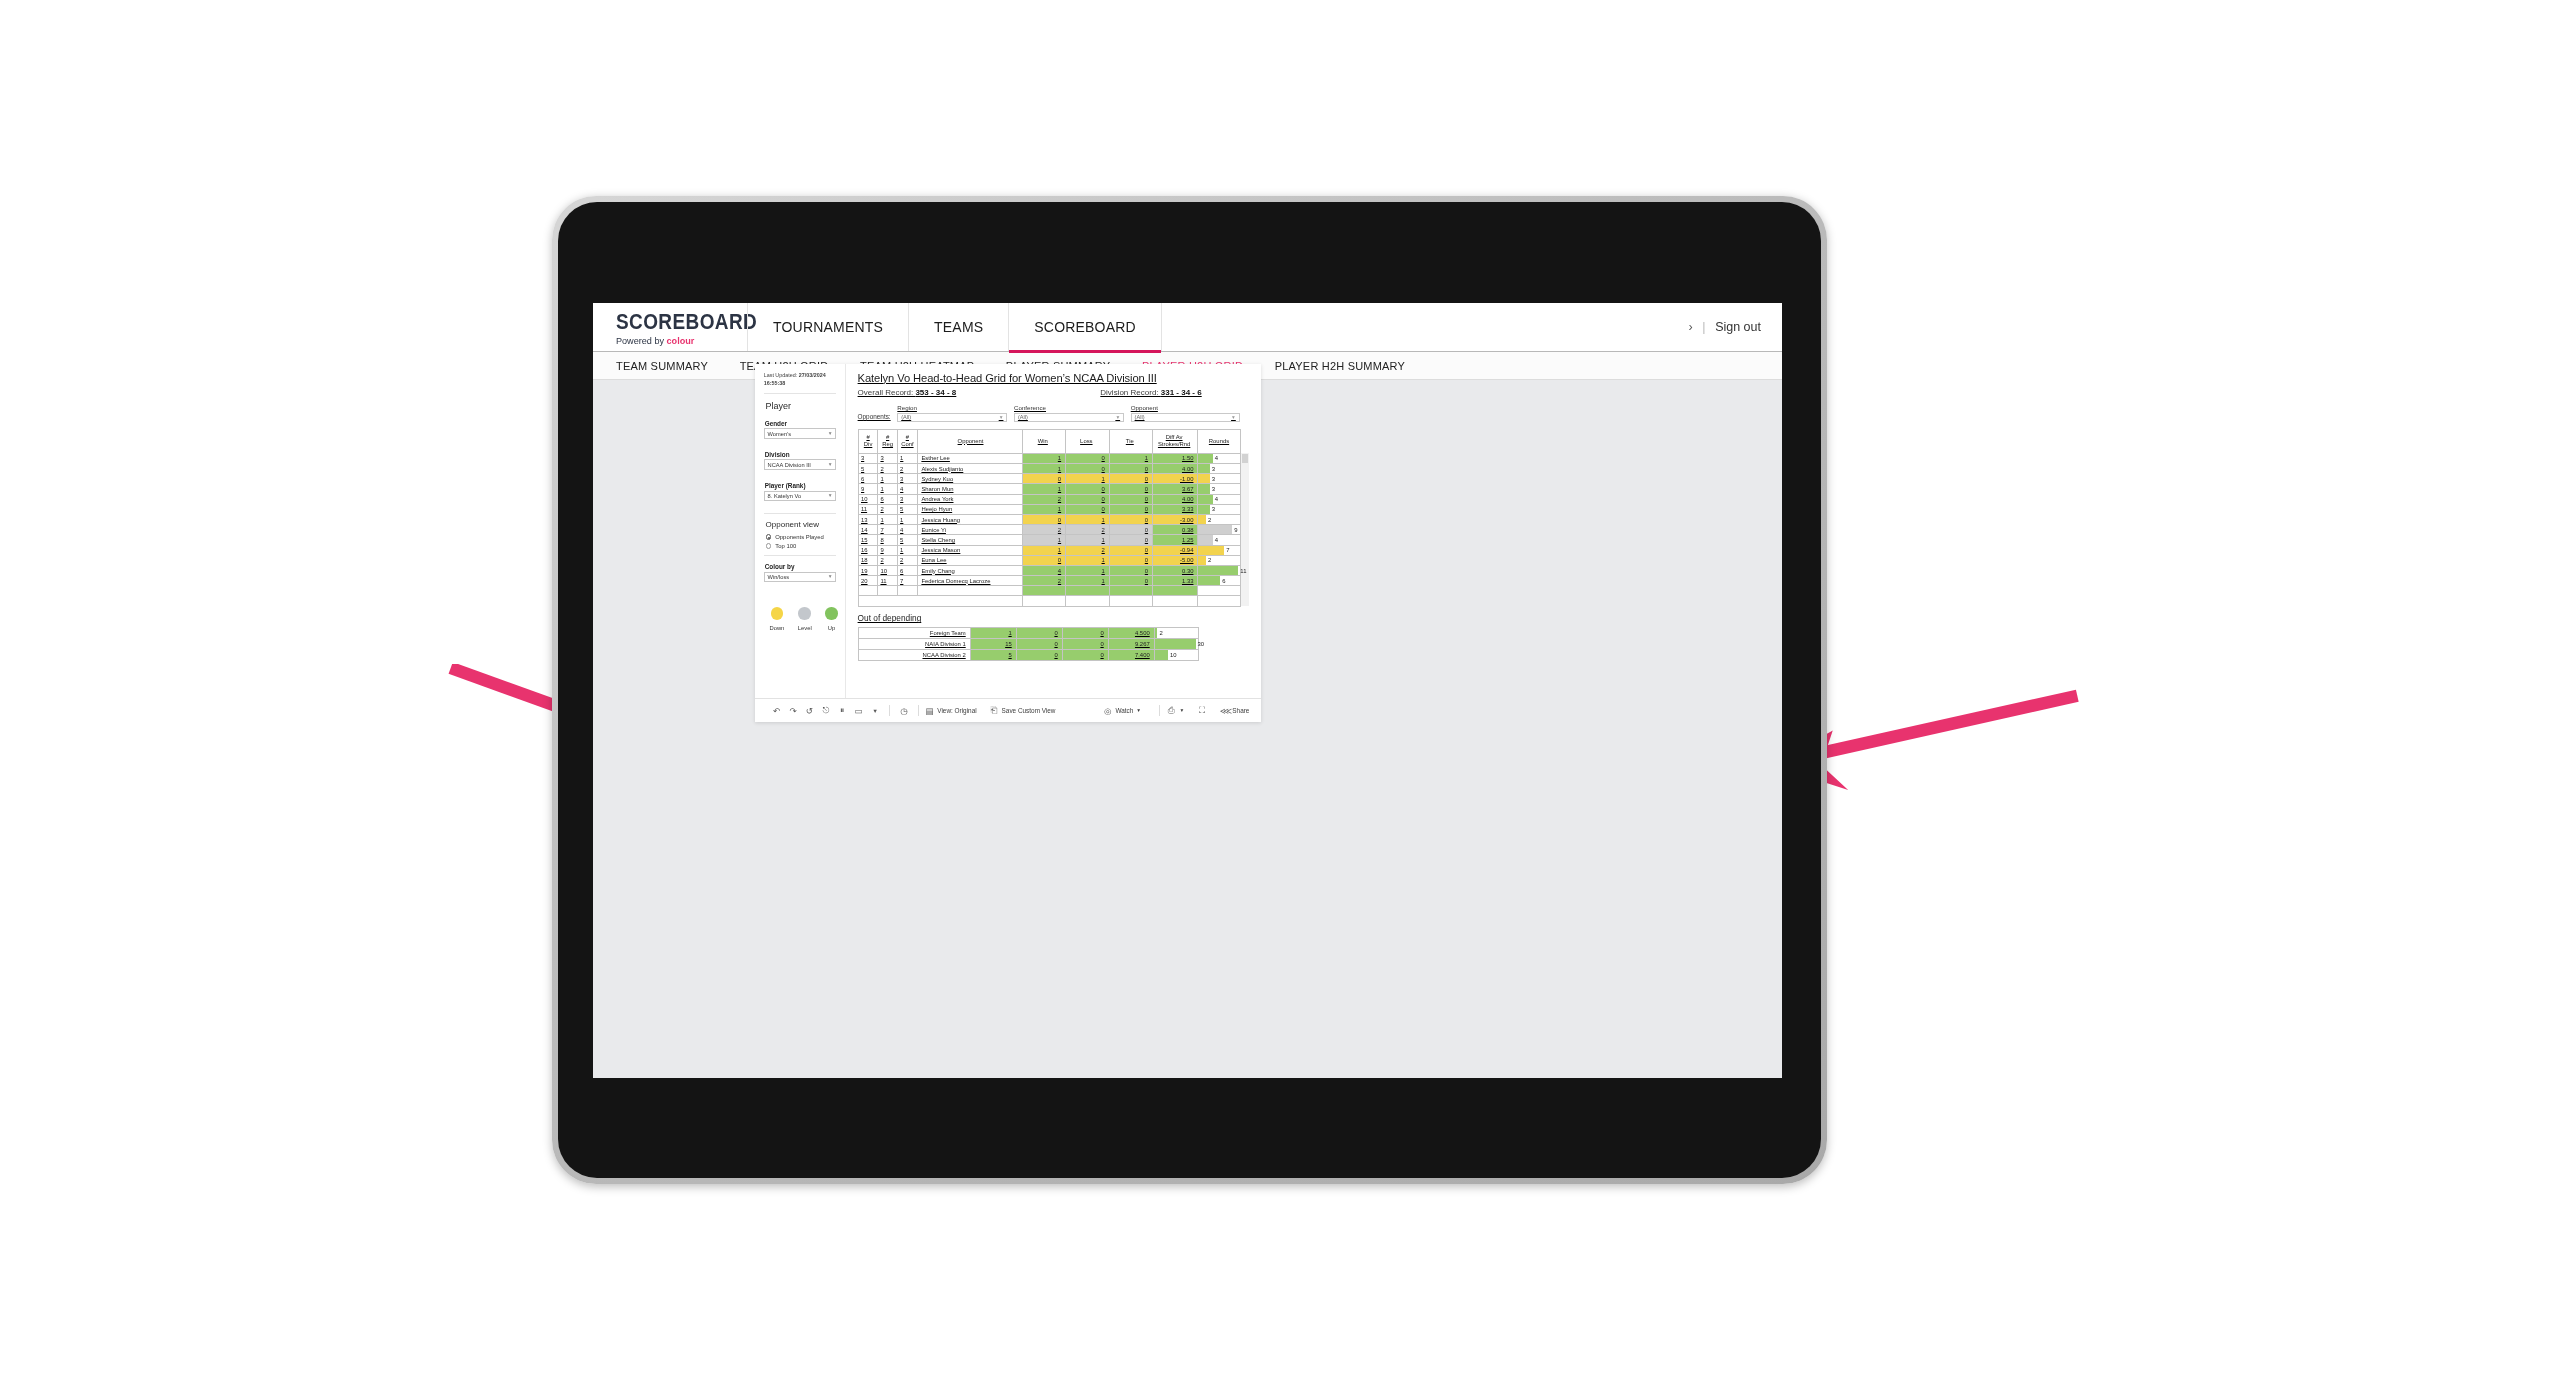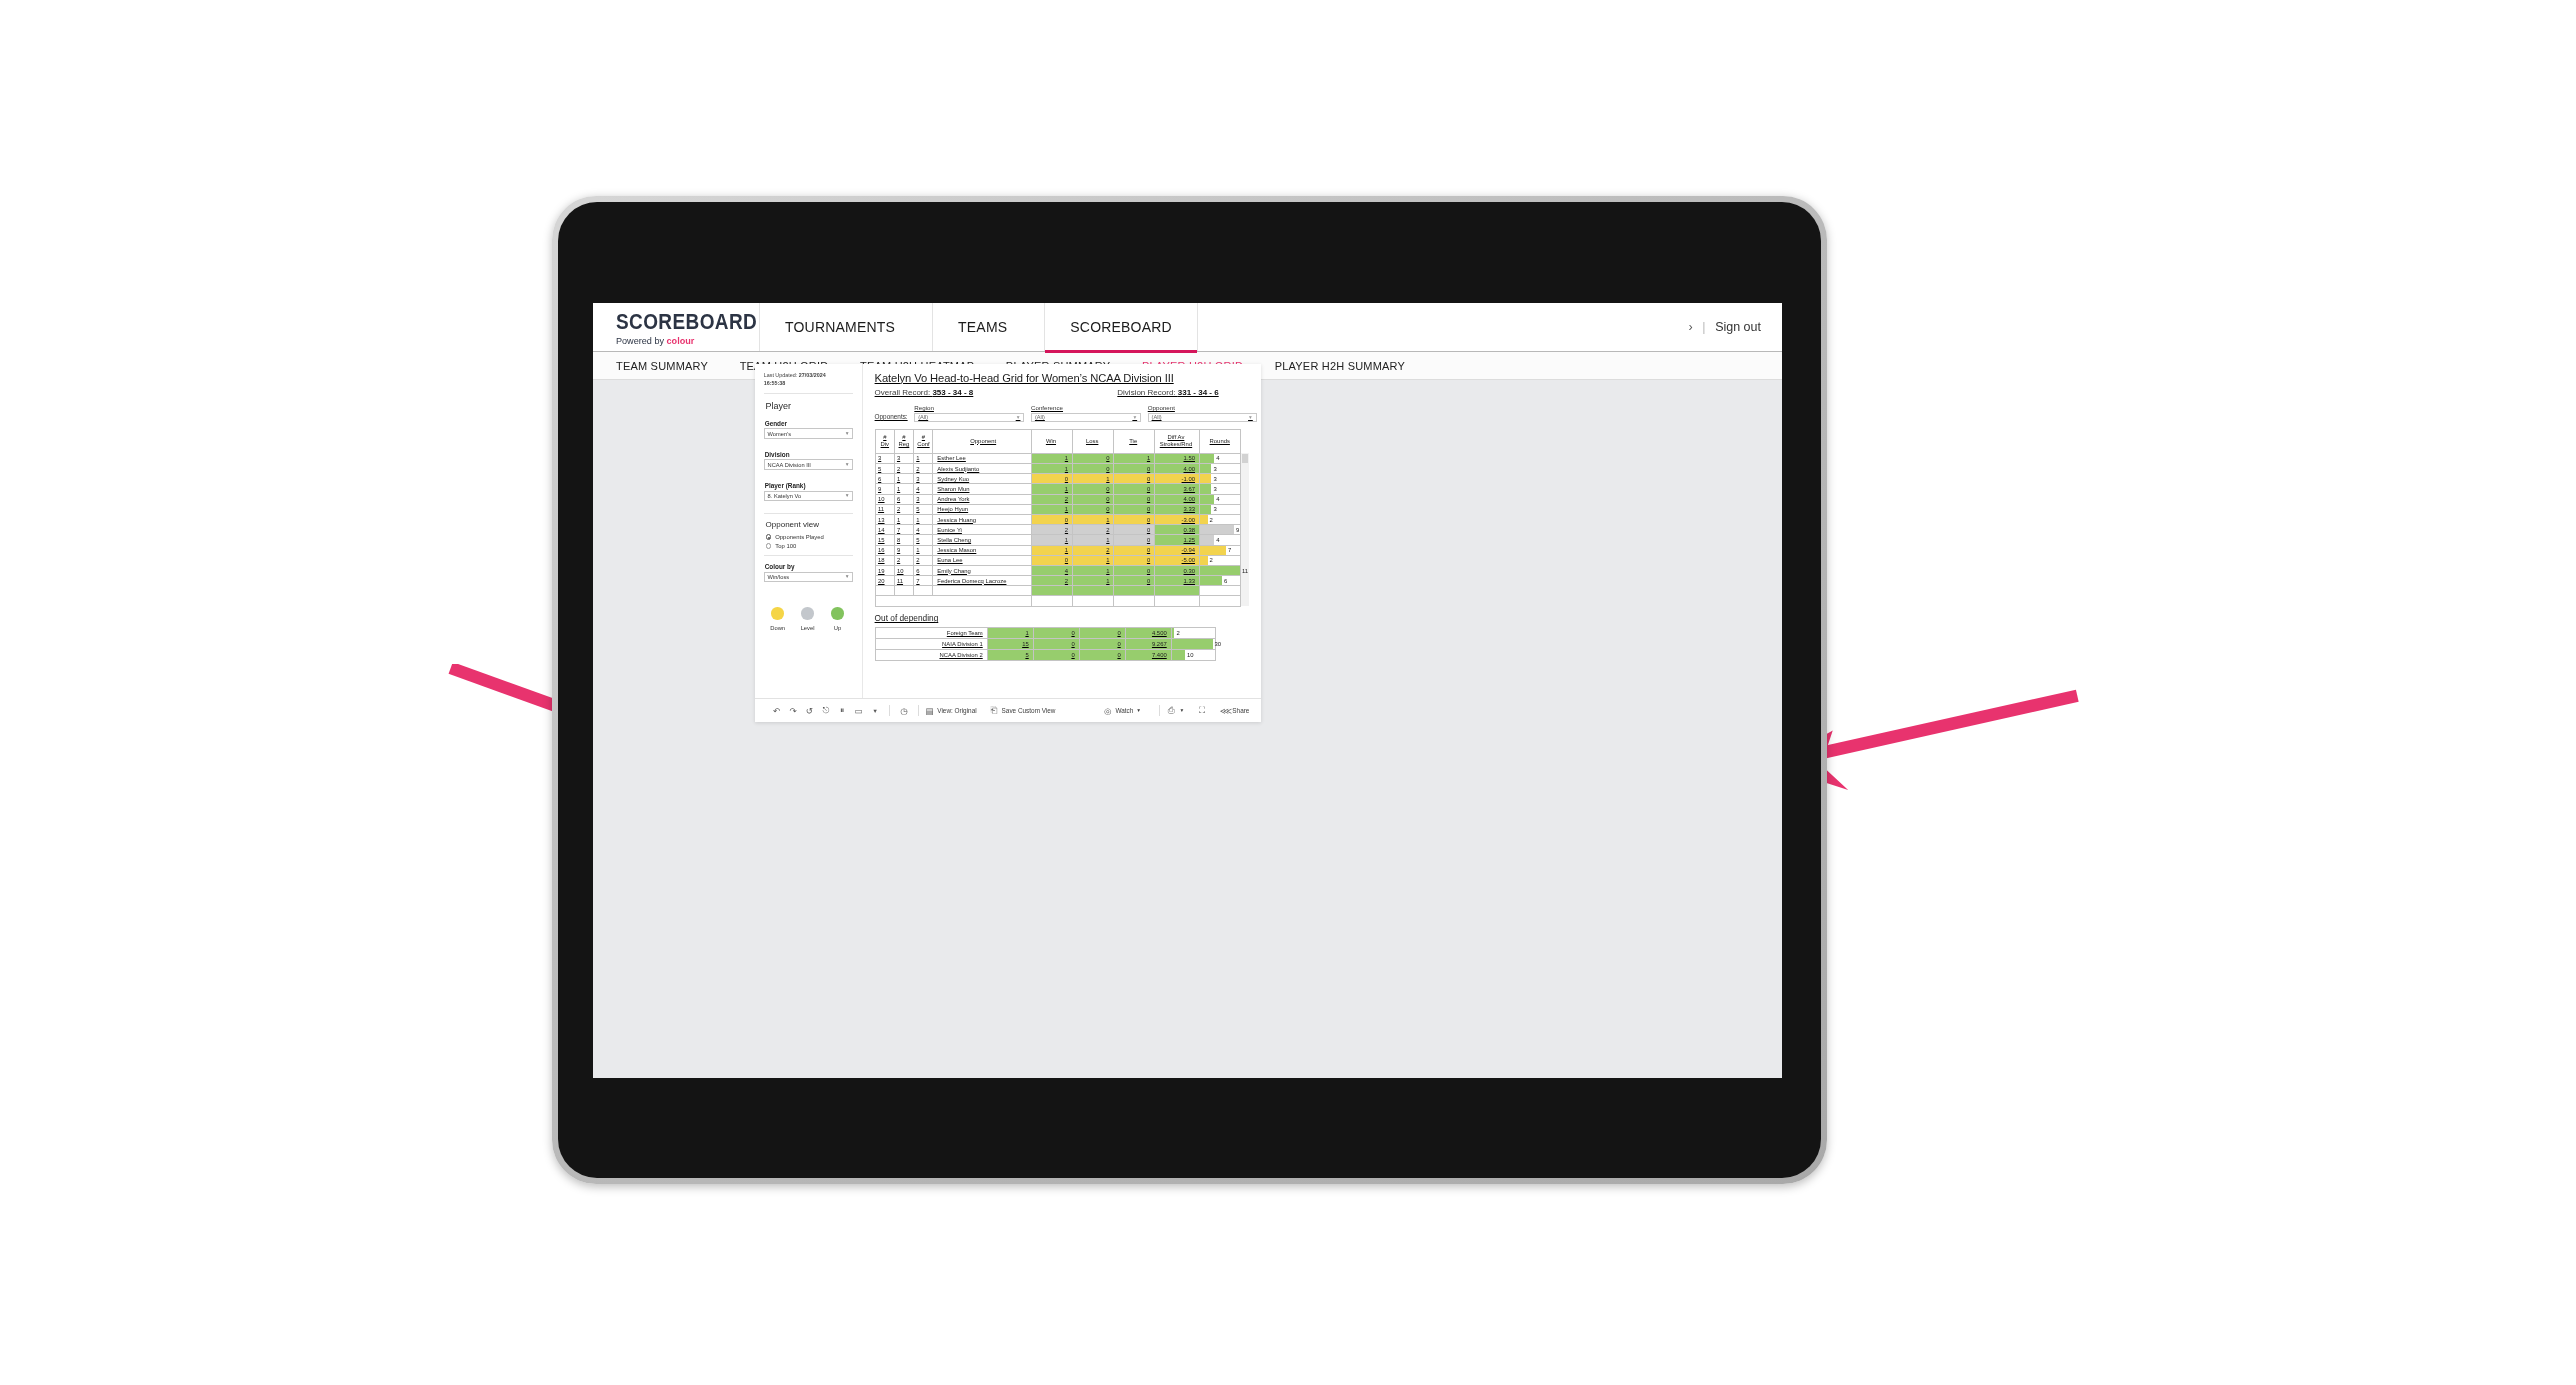--- a/index.html
+++ b/index.html
@@ -63,21 +63,20 @@
   }
   .brand-sub { font-size: 9.1px; color:#2c3444; margin-top:4.8px; }
   .brand-sub .clippd { color:#e8336e; font-weight: bold; }
 
   .mainnav { display:flex; align-items:stretch; }
   .mainnav .nav-item {
     display:flex; align-items:center; justify-content:center;
     padding: 0 25px; font-size:14px; color:#1c1c1c;
     border-left:1px solid #e3e3e3; letter-spacing:0.2px;
     position: relative;
-    margin-left: 12px;
   }
   .mainnav .nav-item.last { border-right:1px solid #e3e3e3; }
   .mainnav .nav-item.active::after {
     content:""; position:absolute; left:0; right:0; bottom:-1.9px;
     height:2.9px; background:#d4145a;
   }
   .topbar-right {
     margin-left:auto; display:flex; align-items:center;
     gap:9.6px; padding-right:21px; font-size:12.5px; color:#333;
   }
@@ -100,21 +99,21 @@
     position:absolute; left:162px; top:61px;
     width: 506px; height: 358px;
     background:#ffffff;
     box-shadow: 0 1px 3.9px rgba(0,0,0,.13);
     display:flex; flex-direction:column;
   }
   .dash-main { display:flex; flex:1; min-height:0; }
 
   
   .side {
-    width:108px; padding:7.7px 8.7px 0 8.7px;
+    width:91px; padding:7.7px 8.7px 0 8.7px;
     border-right:1px solid #e8e8e8;
     font-size:6px; color:#333;
   }
   .upd { font-size:5.4px; color:#444; line-height:1.45; font-weight:bold; }
   .upd .lbl { font-weight:normal; }
   .hr { height:1px; background:#e4e4e4; margin:5.8px 0 6.7px 0; }
   .side h3 { font-size:9px; font-weight:normal; color:#2b2b2b; margin:1px 0 8.7px 1.9px; }
   .side h4 { font-size:6.4px; font-weight:bold; color:#222; margin:0 0 1.9px 1px; }
   .sel {
     height:10.6px; border:1px solid #c6c6c6; background:#fff;

